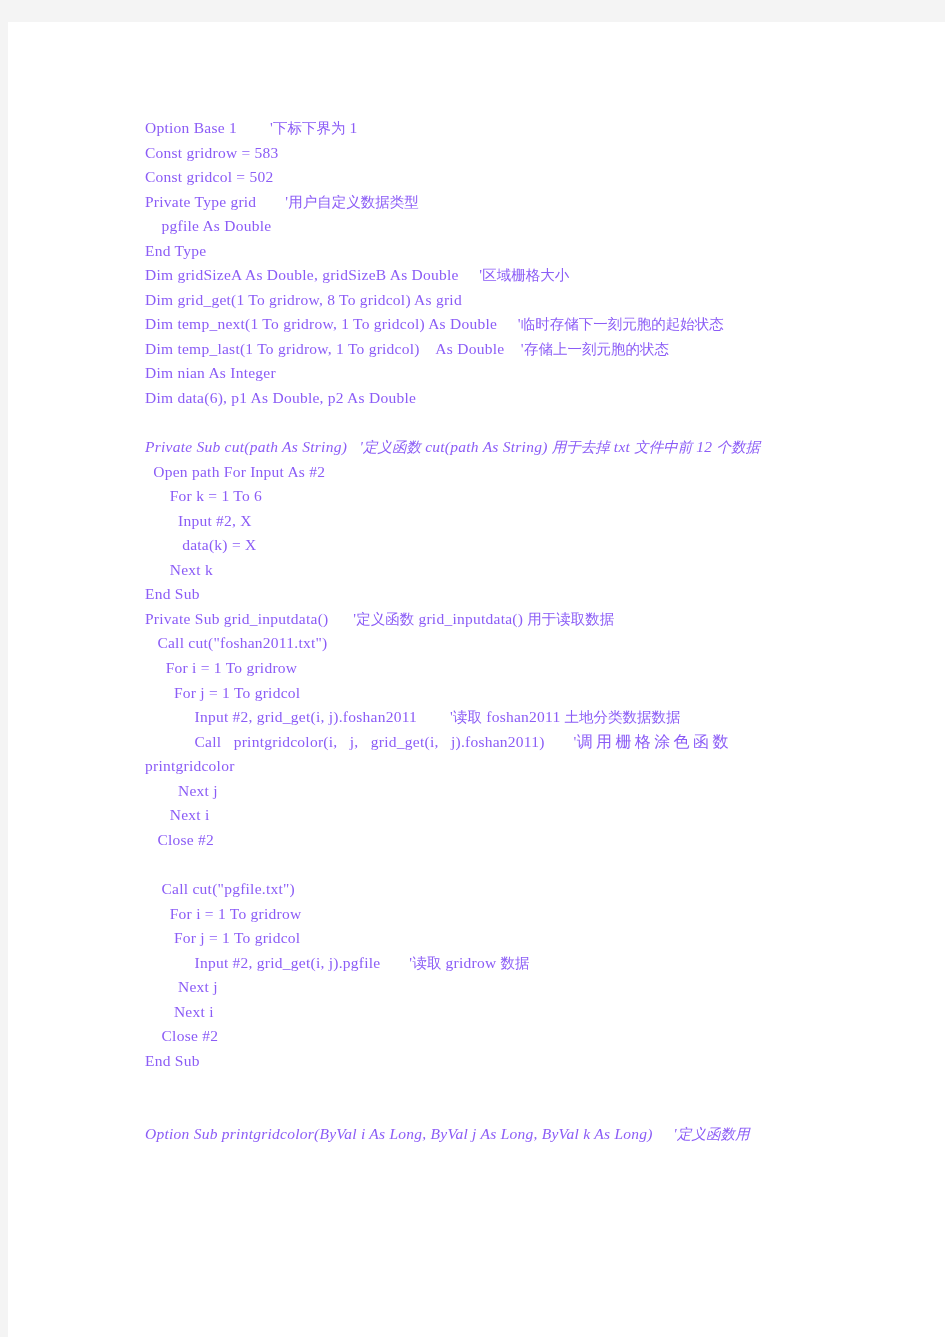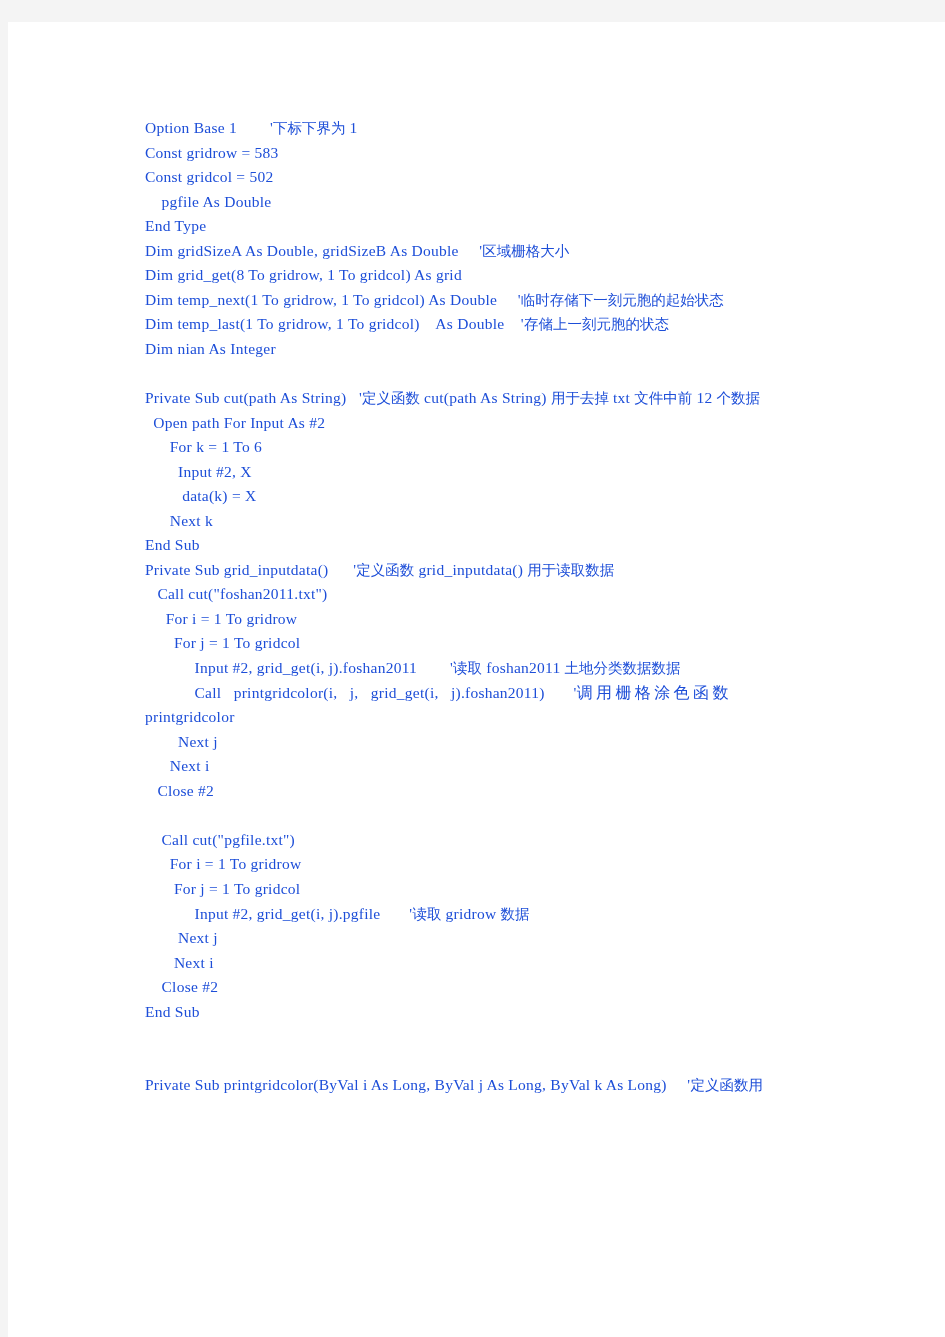--- a/index.html
+++ b/index.html
@@ -23,59 +23,62 @@
   }
   #content {
     position: absolute;
     left: 137px;
     top: 94px;
     width: 678px;
   }
   .line {
     font-size: 15.5px;
     line-height: 24.55px;
-    color: #1d4ed8;
+    color: #8b5cf6;
     white-space: pre-wrap;
     letter-spacing: 0.25px;
     font-family: "Liberation Serif", "DejaVu Serif", serif;
   }
   .line.blank {
     height: 24.55px;
   }
   .line .cn {
     font-family: "DejaVu Sans", "Liberation Sans", sans-serif;
     font-size: 14.5px;
     letter-spacing: 0px;
   }
   .line .cn-wide {
     font-family: "DejaVu Sans", "Liberation Sans", sans-serif;
     font-size: 16px;
     letter-spacing: 3.4px;
   }
   .line.wrap {
     white-space: normal;
     text-indent: 0;
+    font-style: italic;
   }
   .nowrapseg { white-space: pre; }
 </style>
 </head>
 <body>
 
 <div id="page">
   <div id="content">
       <div class="line"><span class="nowrapseg">Option Base 1</span><span class="nowrapseg">        </span><span><span>'</span><span class="cn">下标下界为</span><span> 1</span></span></div>
       <div class="line"><span class="nowrapseg">Const gridrow = 583</span></div>
       <div class="line"><span class="nowrapseg">Const gridcol = 502</span></div>
+      <div class="line"><span class="nowrapseg">Private Type grid</span><span class="nowrapseg">       </span><span><span>'</span><span class="cn">用户自定义数据类型</span></span></div>
       <div class="line"><span class="nowrapseg">    pgfile As Double</span></div>
       <div class="line"><span class="nowrapseg">End Type</span></div>
       <div class="line"><span class="nowrapseg">Dim gridSizeA As Double, gridSizeB As Double</span><span class="nowrapseg">     </span><span><span>'</span><span class="cn">区域栅格大小</span></span></div>
-      <div class="line"><span class="nowrapseg">Dim grid_get(8 To gridrow, 1 To gridcol) As grid</span></div>
+      <div class="line"><span class="nowrapseg">Dim grid_get(1 To gridrow, 8 To gridcol) As grid</span></div>
       <div class="line"><span class="nowrapseg">Dim temp_next(1 To gridrow, 1 To gridcol) As Double</span><span class="nowrapseg">     </span><span><span>'</span><span class="cn">临时存储下一刻元胞的起始状态</span></span></div>
       <div class="line"><span class="nowrapseg">Dim temp_last(1 To gridrow, 1 To gridcol)    As Double</span><span class="nowrapseg">    </span><span><span>'</span><span class="cn">存储上一刻元胞的状态</span></span></div>
       <div class="line"><span class="nowrapseg">Dim nian As Integer</span></div>
+      <div class="line"><span class="nowrapseg">Dim data(6), p1 As Double, p2 As Double</span></div>
       <div class="line blank"></div>
       <div class="line wrap"><span class="nowrapseg">Private Sub cut(path As String)</span><span class="nowrapseg">   </span><span><span>'</span><span class="cn">定义函数</span><span> cut(path As String)  </span><span class="cn">用于去掉</span><span> txt </span><span class="cn">文件中前</span><span> 12 </span><span class="cn">个数据</span></span></div>
       <div class="line"><span class="nowrapseg">  Open path For Input As #2</span></div>
       <div class="line"><span class="nowrapseg">      For k = 1 To 6</span></div>
       <div class="line"><span class="nowrapseg">        Input #2, X</span></div>
       <div class="line"><span class="nowrapseg">         data(k) = X</span></div>
       <div class="line"><span class="nowrapseg">      Next k</span></div>
       <div class="line"><span class="nowrapseg">End Sub</span></div>
       <div class="line"><span class="nowrapseg">Private Sub grid_inputdata()</span><span class="nowrapseg">      </span><span><span>'</span><span class="cn">定义函数</span><span> grid_inputdata() </span><span class="cn">用于读取数据</span></span></div>
       <div class="line"><span class="nowrapseg">   Call cut("foshan2011.txt")</span></div>
@@ -91,15 +94,15 @@
       <div class="line"><span class="nowrapseg">    Call cut("pgfile.txt")</span></div>
       <div class="line"><span class="nowrapseg">      For i = 1 To gridrow</span></div>
       <div class="line"><span class="nowrapseg">       For j = 1 To gridcol</span></div>
       <div class="line"><span class="nowrapseg">            Input #2, grid_get(i, j).pgfile</span><span class="nowrapseg">       </span><span><span>'</span><span class="cn">读取</span><span> gridrow </span><span class="cn">数据</span></span></div>
       <div class="line"><span class="nowrapseg">        Next j</span></div>
       <div class="line"><span class="nowrapseg">       Next i</span></div>
       <div class="line"><span class="nowrapseg">    Close #2</span></div>
       <div class="line"><span class="nowrapseg">End Sub</span></div>
       <div class="line blank"></div>
       <div class="line blank"></div>
-      <div class="line wrap"><span class="nowrapseg">Private Sub printgridcolor(ByVal i As Long, ByVal j As Long, ByVal k As Long)</span><span class="nowrapseg">     </span><span><span>'</span><span class="cn">定义函数用</span></span></div>
+      <div class="line wrap"><span class="nowrapseg">Option Sub printgridcolor(ByVal i As Long, ByVal j As Long, ByVal k As Long)</span><span class="nowrapseg">     </span><span><span>'</span><span class="cn">定义函数用</span></span></div>
     </div>
 </div>
 
 </body></html>

